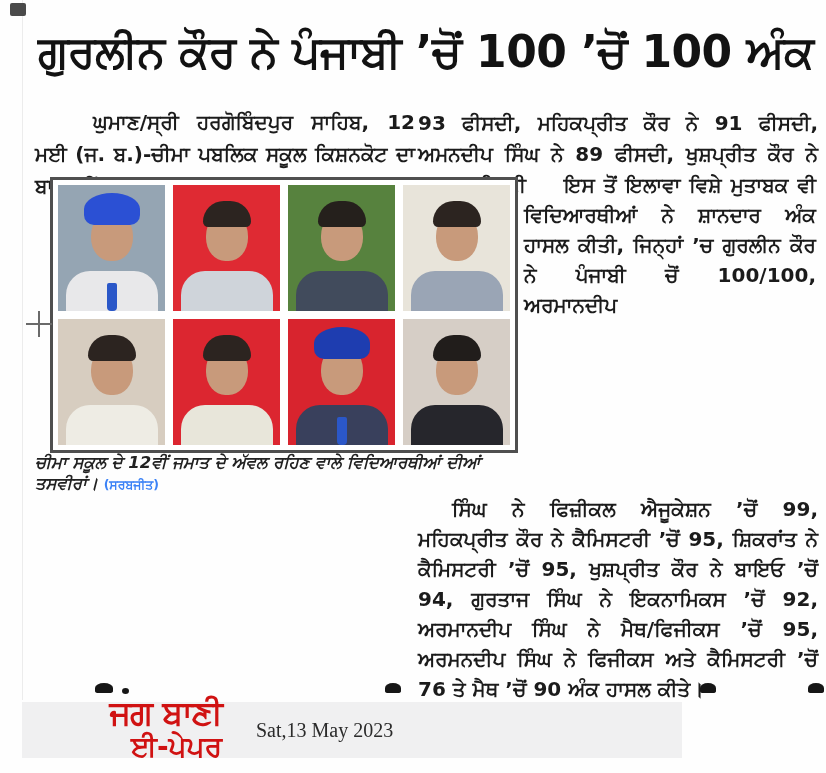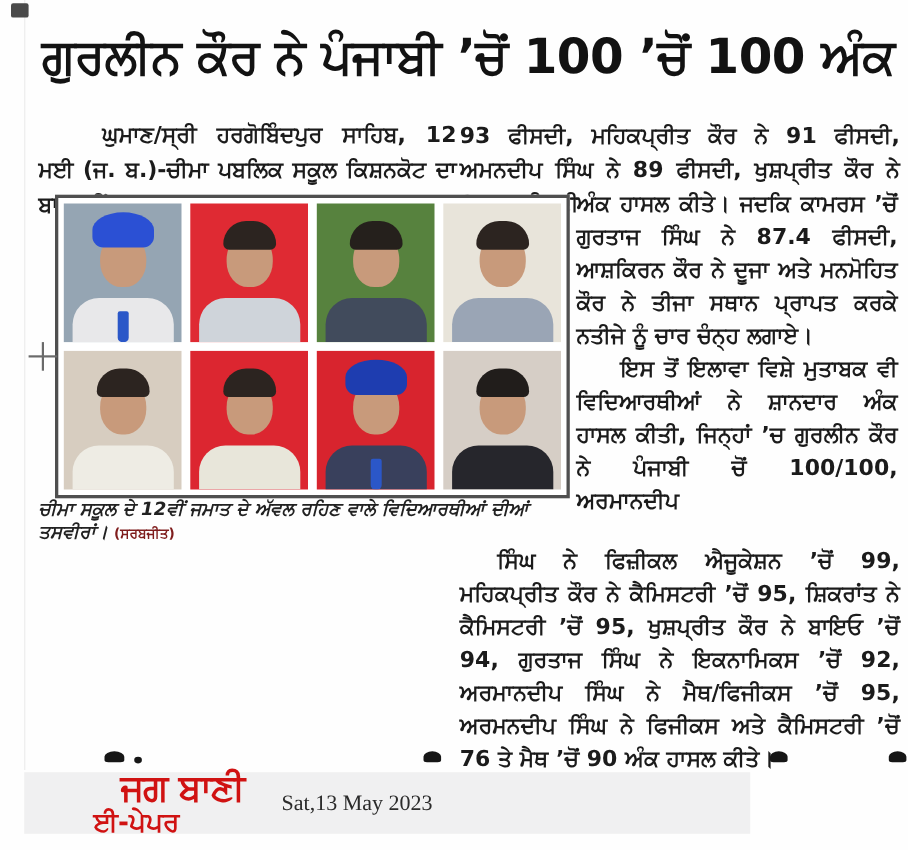--- a/index.html
+++ b/index.html
@@ -51,35 +51,35 @@
   }
   .photo .tie{
     position:absolute;bottom:0;left:50%;transform:translateX(-50%);
     width:10px;height:28px;border-radius:2px 2px 4px 4px;z-index:4;
   }
 
   .caption{
     position:absolute;left:35px;top:452px;width:490px;
     font-size:16.5px;font-weight:700;font-style:italic;color:#222;line-height:1.3;
   }
-  .caption .credit{font-size:12.5px;color:#7f1d1d;font-style:normal;}
+  .caption .credit{font-size:12.5px;color:#3b82f6;font-style:normal;}
 
   .plus-mark{position:absolute;left:26px;top:311px;width:26px;height:26px;}
   .plus-mark::before{content:"";position:absolute;left:0;right:0;top:12px;height:2px;background:#6a6a6a;}
   .plus-mark::after{content:"";position:absolute;top:0;bottom:0;left:12px;width:2px;background:#6a6a6a;}
 
   .blob{position:absolute;background:#161616;border-radius:50% 50% 20% 20%;}
 
   .footer{
     position:absolute;left:22px;top:702px;width:660px;height:56px;
     background:#f0f0f1;display:flex;align-items:center;
   }
   .logo{width:200px;text-align:right;padding-left:4px;box-sizing:border-box;}
   .logo-main{font-size:33px;font-weight:900;line-height:1;letter-spacing:-1px;}
-  .logo-sub{font-size:24px;font-weight:800;line-height:1.15;margin-top:2px;text-align:center;}
+  .logo-sub{font-size:28px;font-weight:800;line-height:1.15;margin-top:2px;}
   .footer-meta{margin-left:34px;font-size:20px;color:#2b2b2b;font-family:Liberation Serif, serif;}
   .footer-meta .line{line-height:27px;}
 </style>
 </head>
 <body>
 
 <div class="page">
 
   <div class="edge-line"></div>
   <div class="corner-square"></div>
@@ -135,21 +135,20 @@
     </div>
     <div class="photo" title="girl with black jacket, beige background" style="background: rgb(214, 206, 198);">
       <div class="headwear hair" style="background: rgb(33, 29, 27);"></div>
       <div class="head"></div>
       <div class="torso" style="background: rgb(38, 38, 44);"></div>
 
     </div>
   </div>
 
   <p class="body-text right-narrow">
-    <span>ਅੰਕ ਹਾਸਲ ਕੀਤੇ। ਜਦਕਿ ਕਾਮਰਸ ’ਚੋਂ ਗੁਰਤਾਜ ਸਿੰਘ ਨੇ 87.4 ਫੀਸਦੀ, ਆਸ਼ਕਿਰਨ ਕੌਰ ਨੇ ਦੂਜਾ ਅਤੇ ਮਨਮੋਹਿਤ ਕੌਰ ਨੇ ਤੀਜਾ ਸਥਾਨ ਪ੍ਰਾਪਤ ਕਰਕੇ ਨਤੀਜੇ ਨੂੰ ਚਾਰ ਚੰਨ੍ਹ ਲਗਾਏ।</span>
     <span class="para-2">ਇਸ ਤੋਂ ਇਲਾਵਾ ਵਿਸ਼ੇ ਮੁਤਾਬਕ ਵੀ ਵਿਦਿਆਰਥੀਆਂ ਨੇ ਸ਼ਾਨਦਾਰ ਅੰਕ ਹਾਸਲ ਕੀਤੀ, ਜਿਨ੍ਹਾਂ ’ਚ ਗੁਰਲੀਨ ਕੌਰ ਨੇ ਪੰਜਾਬੀ ਚੋਂ 100/100, ਅਰਮਾਨਦੀਪ</span>
   </p>
 
   <p class="caption">
     <span>ਚੀਮਾ ਸਕੂਲ ਦੇ 12ਵੀਂ ਜਮਾਤ ਦੇ ਅੱਵਲ ਰਹਿਣ ਵਾਲੇ ਵਿਦਿਆਰਥੀਆਂ ਦੀਆਂ ਤਸਵੀਰਾਂ।</span>
     <span class="credit">(ਸਰਬਜੀਤ)</span>
   </p>
 
   <p class="body-text right-bottom">ਸਿੰਘ ਨੇ ਫਿਜ਼ੀਕਲ ਐਜੂਕੇਸ਼ਨ ’ਚੋਂ 99, ਮਹਿਕਪ੍ਰੀਤ ਕੌਰ ਨੇ ਕੈਮਿਸਟਰੀ ’ਚੋਂ 95, ਸ਼ਿਕਰਾਂਤ ਨੇ ਕੈਮਿਸਟਰੀ ’ਚੋਂ 95, ਖੁਸ਼ਪ੍ਰੀਤ ਕੌਰ ਨੇ ਬਾਇਓ ’ਚੋਂ 94, ਗੁਰਤਾਜ ਸਿੰਘ ਨੇ ਇਕਨਾਮਿਕਸ ’ਚੋਂ 92, ਅਰਮਾਨਦੀਪ ਸਿੰਘ ਨੇ ਮੈਥ/ਫਿਜੀਕਸ ’ਚੋਂ 95, ਅਰਮਨਦੀਪ ਸਿੰਘ ਨੇ ਫਿਜੀਕਸ ਅਤੇ ਕੈਮਿਸਟਰੀ ’ਚੋਂ 76 ਤੇ ਮੈਥ ’ਚੋਂ 90 ਅੰਕ ਹਾਸਲ ਕੀਤੇ।</p>
 

